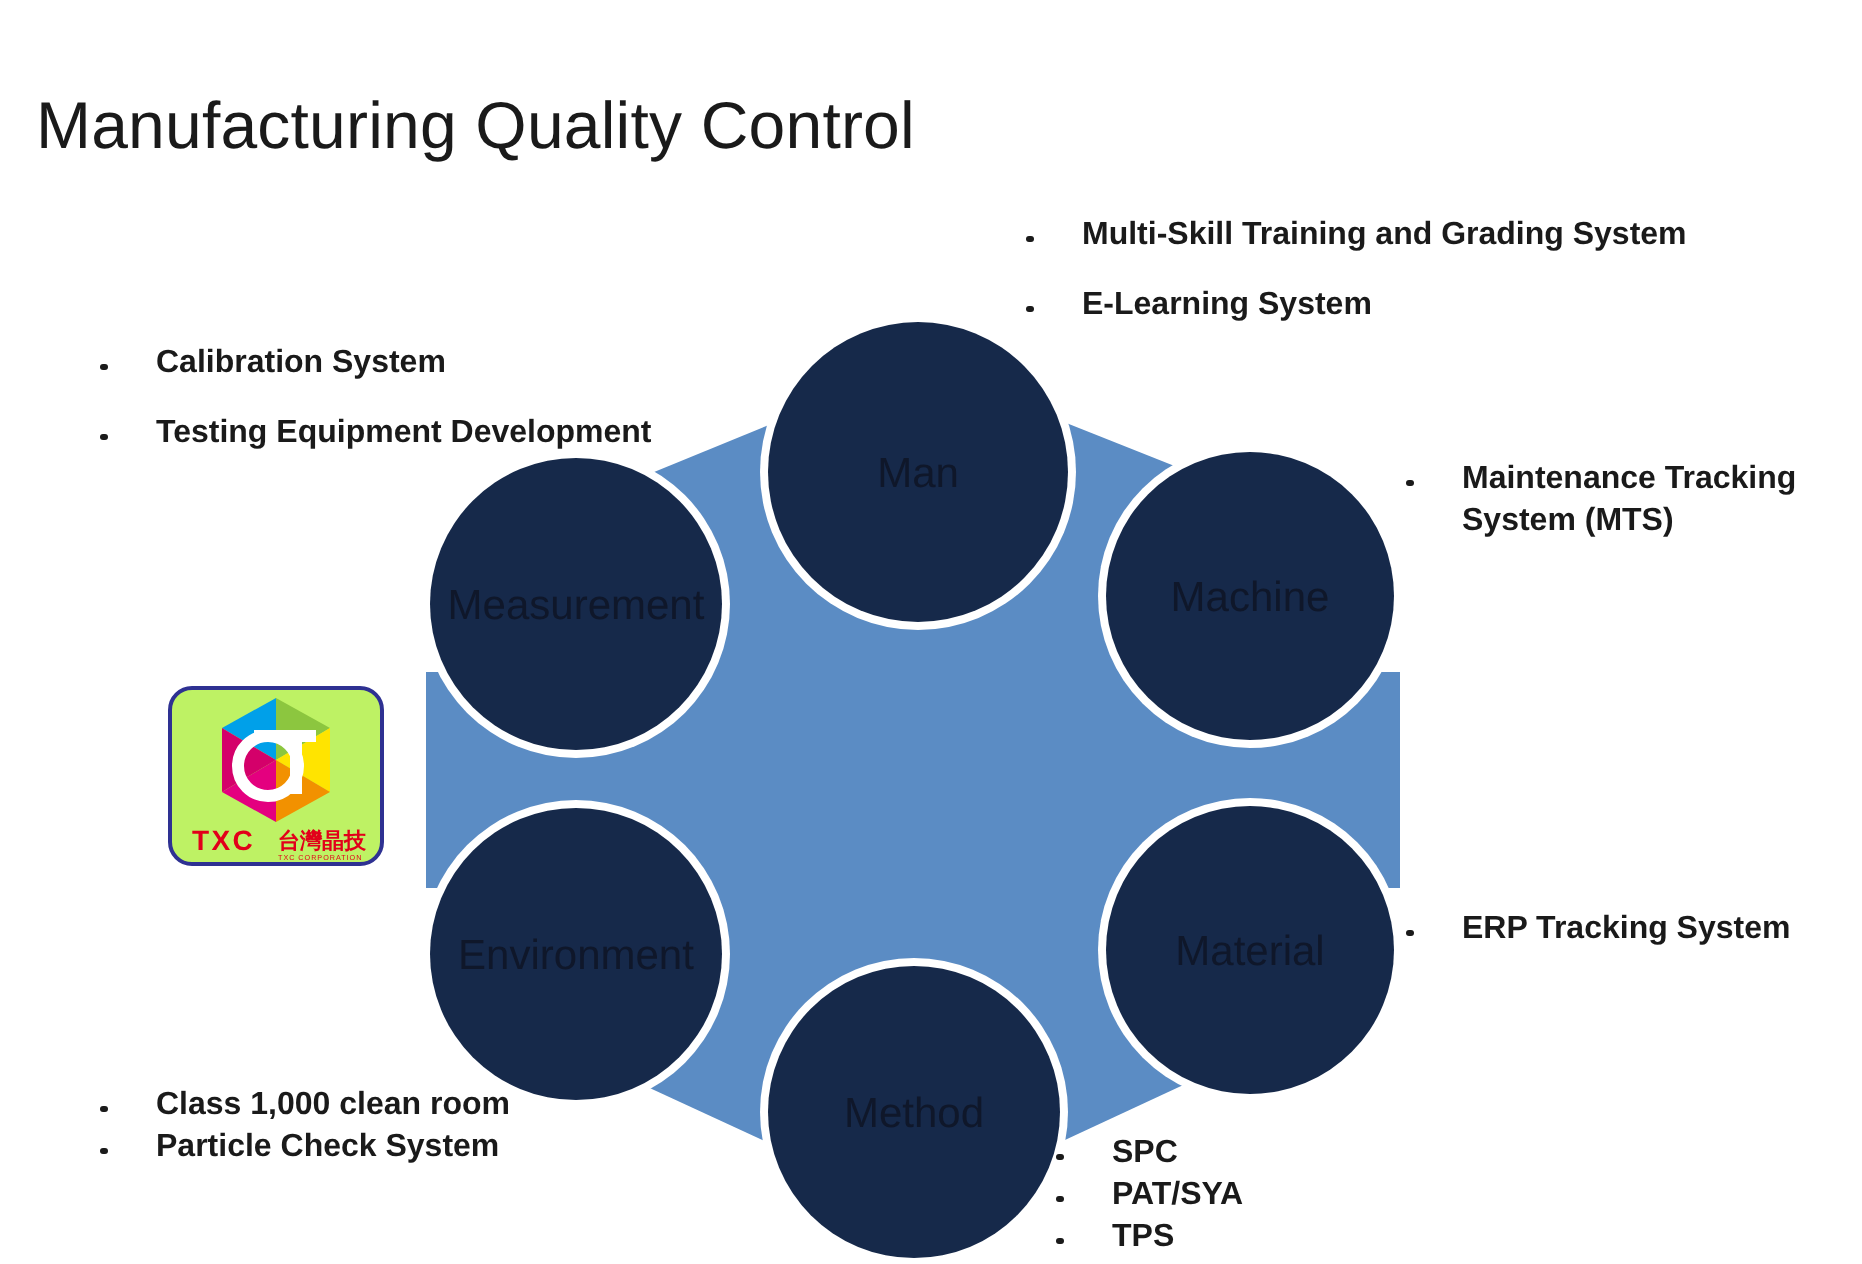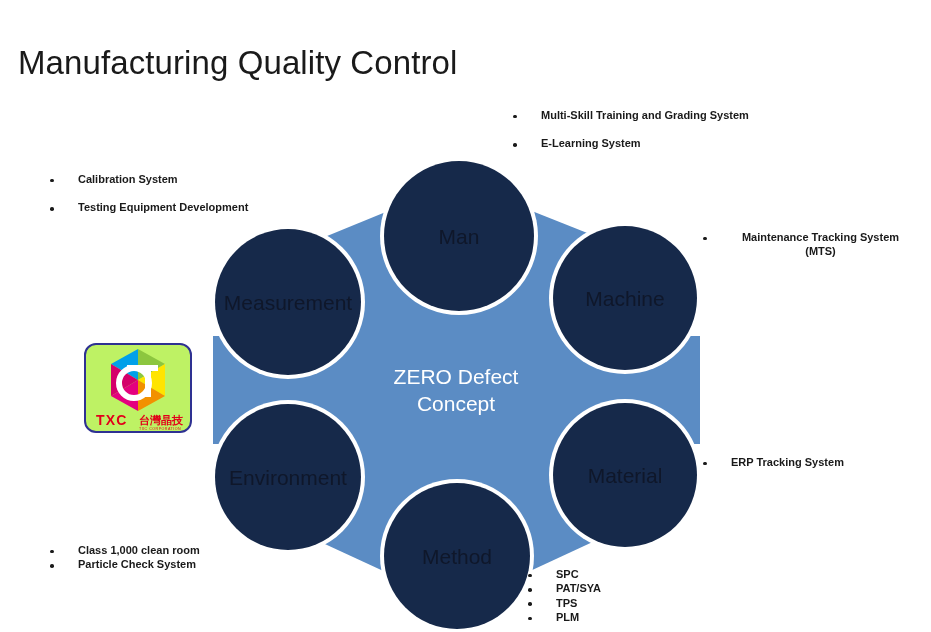--- a/index.html
+++ b/index.html
@@ -46,37 +46,37 @@
     width:230px;
   }
 
   
   .bullets{position:absolute;}
   .bullets ul{list-style:none;margin:0;padding:0;}
   .bullets li{
     position:relative;
     padding-left:36px;
     color:#1a1a1a;
-    font-size:11px;
+    font-size:16px;
     line-height:1.30;
   }
   .bullets li::before{
     content:"";
     position:absolute;
     left:8px;top:0.62em;
     width:3.5px;height:3.5px;
     border-radius:50%;
     background:#1a1a1a;
   }
   .bullets li + li{margin-top:0;}
   .bullets.gap li + li{margin-top:14px;}
   .bullets.bold li{font-weight:700;}
 
   #b-man       {left:505px;top:68px;  width:360px;}
-  #b-machine   {left:695px;top:190px; width:215px;text-align:center;}
+  #b-machine   {left:695px;top:190px; width:215px;}
   #b-material  {left:695px;top:415px; width:230px;}
   #b-method    {left:520px;top:527px; width:230px;}
   #b-environment{left:42px; top:503px; width:320px;}
   #b-measurement{left:42px; top:132px; width:310px;}
 
   
   #txc-logo{
     position:absolute;left:84px;top:303px;
     width:108px;height:90px;
     border:2px solid #2e3192;
@@ -125,24 +125,20 @@
         <circle cx="457" cy="516" r="73" fill="#16294a"></circle>
 
         <circle cx="288" cy="437" r="77" fill="#ffffff"></circle>
         <circle cx="288" cy="437" r="73" fill="#16294a"></circle>
 
         <circle cx="288" cy="262" r="77" fill="#ffffff"></circle>
         <circle cx="288" cy="262" r="73" fill="#16294a"></circle>
       </g>
     </svg>
 
-    <div class="hub-label">
-      <div>ZERO Defect</div>
-      <div>Concept</div>
-    </div>
 
     <div class="node-label" style="left:459px;top:197px;">Man</div>
     <div class="node-label" style="left:625px;top:259px;">Machine</div>
     <div class="node-label" style="left:625px;top:436px;">Material</div>
     <div class="node-label" style="left:457px;top:517px;">Method</div>
     <div class="node-label" style="left:288px;top:438px;">Environment</div>
     <div class="node-label" style="left:288px;top:263px;">Measurement</div>
   </div>
 
   <div class="bullets gap bold" id="b-man">

